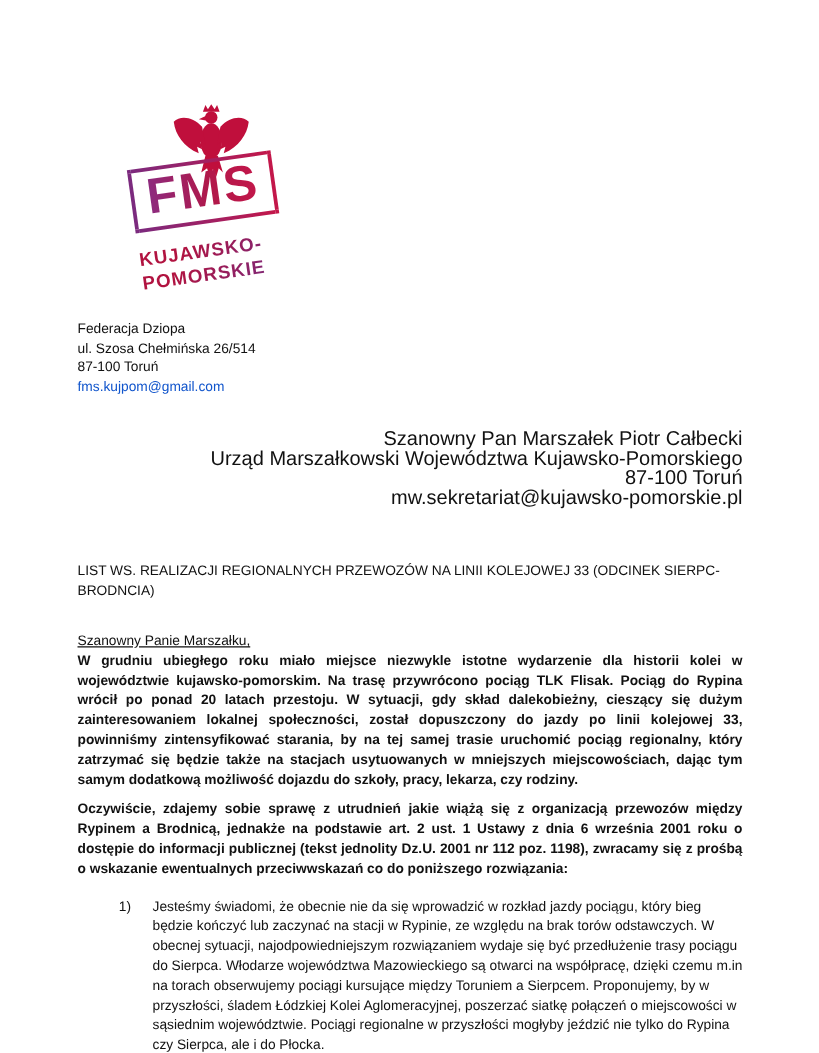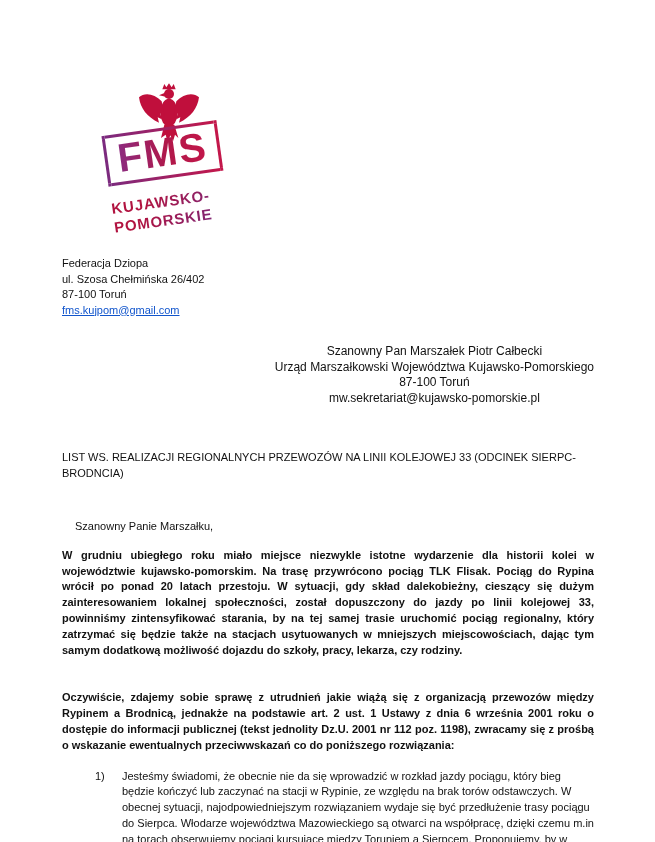--- a/index.html
+++ b/index.html
@@ -36,40 +36,40 @@
     margin-top:13px; margin-left:10px; transform:rotate(-8deg); transform-origin:left center;
     font-size:15px; font-weight:800; letter-spacing:0.8px; line-height:1.25;
     width:130px;
   }
 
   
   .sender {
     position:absolute; left:62px; top:256px;
     font-size:11px; line-height:15.5px;
   }
-  .email-link { color:#1155cc; text-decoration:underline; cursor:pointer; }
+  .email-link { color:#1155cc; cursor:pointer; }
   .recipient {
-    position:absolute; right:61px; top:344px; text-align:center;
-    font-size:12px; line-height:15.5px;
+    position:absolute; right:61px; top:344px; text-align:right;
+    font-size:16px; line-height:15.5px;
   }
 
   
   .subject {
     position:absolute; left:62px; right:61px; top:449px;
     text-align:left; font-size:11px; line-height:16px;
   }
 
   
   .letter-body {
     position:absolute; left:62px; right:61px; top:506px;
     font-size:11px; line-height:15.8px;
   }
-  .greeting { margin:13px; }
+  .greeting { margin:0;text-decoration:underline; }
   .para { margin:0; text-align:justify;font-weight:bold; }
-  .para.gap { margin-top:32px; }
+  .para.gap { margin-top:8px; }
   .list-row { display:flex; margin-top:15px; padding-left:33px; }
   .list-marker { flex:0 0 27px; width:27px; }
   .list-text { flex:1; text-align:left; }
 </style>
 </head>
 <body>
 
 <div class="page">
 
   <div class="logo-block">
@@ -88,21 +88,21 @@
       <div class="fms-letters gradient-text">FMS</div>
     </div>
     <div class="region-lines gradient-text">
       <div>KUJAWSKO-</div>
       <div>POMORSKIE</div>
     </div>
   </div>
 
   <div class="sender">
     <div>Federacja Dziopa</div>
-    <div>ul. Szosa Chełmińska 26/402</div>
+    <div>ul. Szosa Chełmińska 26/514</div>
     <div>87-100 Toruń</div>
     <div><a class="email-link">fms.kujpom@gmail.com</a></div>
   </div>
 
   <div class="recipient">
     <div>Szanowny Pan Marszałek Piotr Całbecki</div>
     <div>Urząd Marszałkowski Województwa Kujawsko-Pomorskiego</div>
     <div>87-100 Toruń</div>
     <div>mw.sekretariat@kujawsko-pomorskie.pl</div>
   </div>

